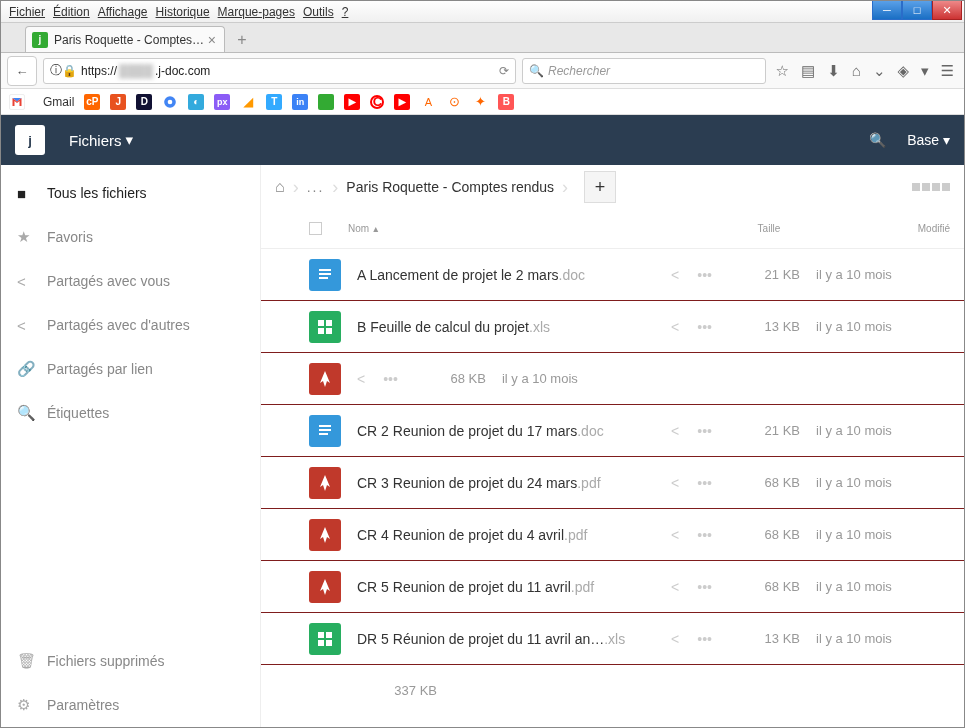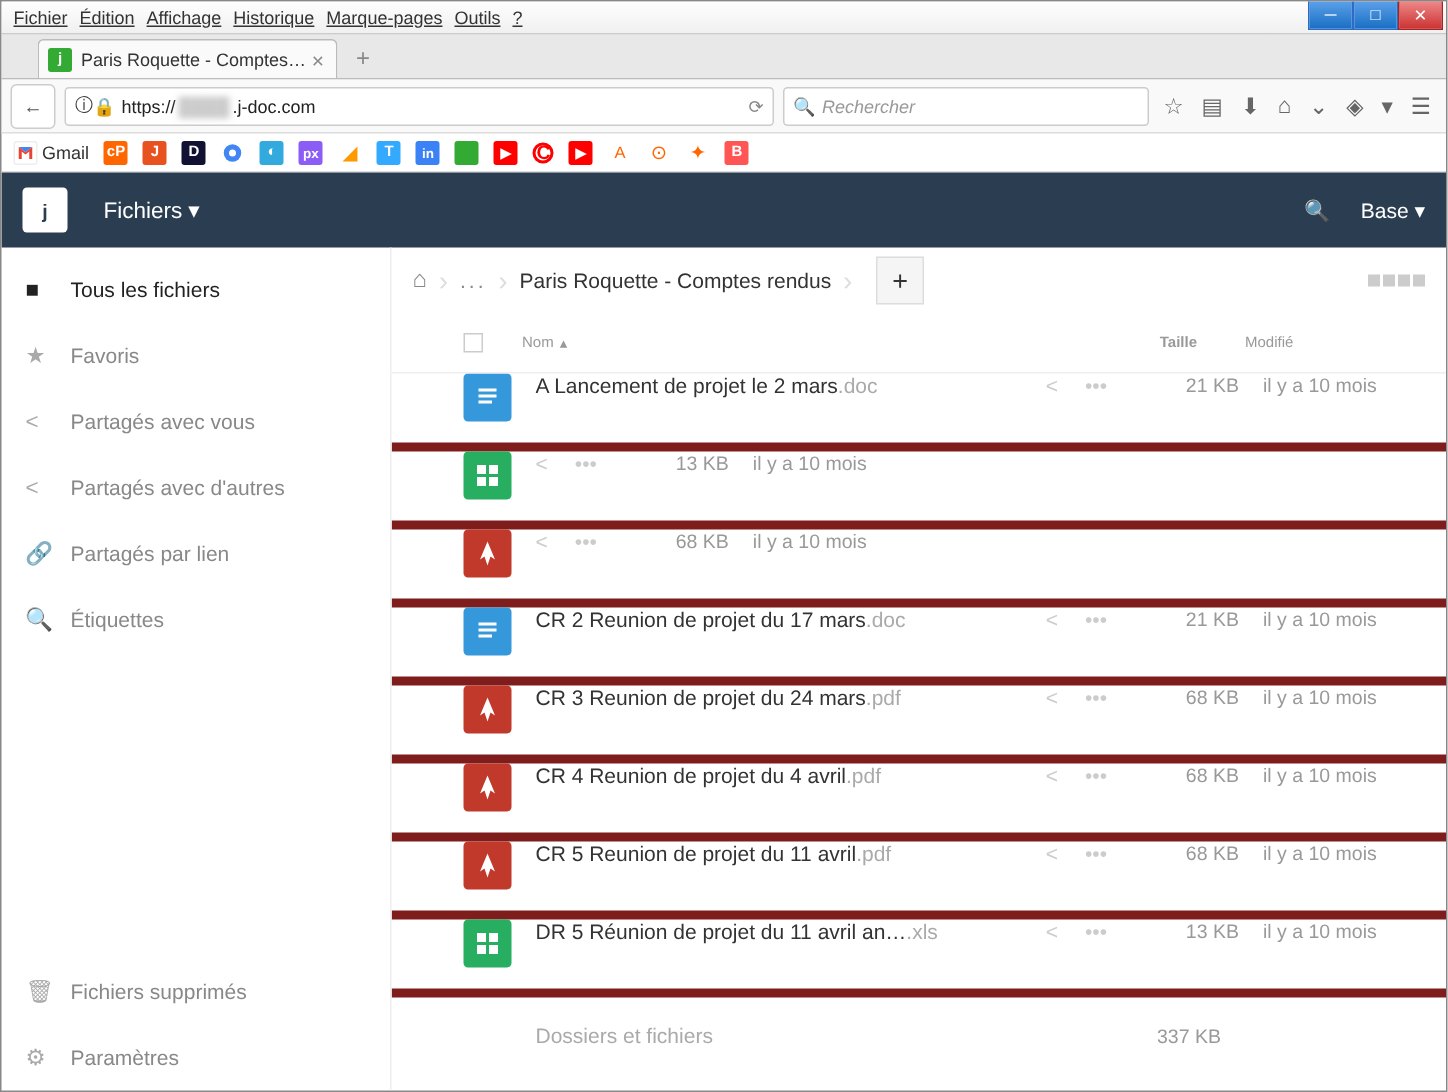--- a/index.html
+++ b/index.html
@@ -28,21 +28,21 @@
 .url-field .blur { color: #ccc; filter: blur(2px); margin: 0 2px; }
 .url-field .reload { margin-left: auto; color: #888; }
 .search-field { flex: 1; height: 26px; border: 1px solid #ccc; border-radius: 3px; display: flex; align-items: center; padding: 0 6px; background: #fff; font-style: italic; color: #999; font-size: 12px; }
 .search-field .mag { margin-right: 4px; font-style: normal; color: #888; }
 .toolbar-icons { display: flex; gap: 12px; color: #666; padding: 0 4px; }
 .toolbar-icons span { font-size: 15px; }
 
 
 .bookmarks { height: 26px; display: flex; align-items: center; padding: 0 8px; gap: 10px; border-bottom: 1px solid #ddd; font-size: 12px; }
 .bm { width: 16px; height: 16px; border-radius: 2px; display: flex; align-items: center; justify-content: center; flex-shrink: 0; }
-.bm-g { display:flex; align-items:center; gap:3px; }
+.bm-g { display:flex; align-items:center; gap:18px; }
 
 
 .app-header { height: 50px; background: #2b3d51; display: flex; align-items: center; padding: 0 14px; color: #fff; }
 .app-logo { width: 30px; height: 30px; background: #fff; border-radius: 3px; margin-right: 24px; display:flex;align-items:center;justify-content:center;color:#2b3d51;font-weight:bold;}
 .app-nav { font-size: 15px; display: flex; align-items: center; gap: 4px; }
 .app-right { margin-left: auto; display: flex; align-items: center; gap: 20px; font-size: 14px; }
 
 
 .main { display: flex; height: calc(100% - 22px - 30px - 36px - 26px - 50px); }
 .sidebar { width: 260px; border-right: 1px solid #eee; display: flex; flex-direction: column; padding-top: 6px; }
@@ -59,25 +59,25 @@
 .bc-sep { color: #ddd; font-size: 18px; }
 .bc-dots { color: #888; font-size: 14px; letter-spacing: 2px; }
 .bc-current { color: #333; }
 .bc-plus { width: 32px; height: 32px; border: 1px solid #ddd; background: #f5f5f5; display: flex; align-items: center; justify-content: center; font-size: 18px; margin-left: 8px; }
 .bc-grid { margin-left: auto; color: #ccc; display: flex; gap: 2px; }
 .grid-sq { width: 8px; height: 8px; background: #ccc; }
 
 .table-head { height: 40px; display: flex; align-items: center; padding: 0 14px 0 48px; color: #999; font-size: 10px; border-bottom: 1px solid #eee; }
 .checkbox { width: 13px; height: 13px; border: 1px solid #ccc; margin-right: 26px; }
 .col-name { flex: 1; display: flex; align-items: center; gap: 4px; }
-.col-size { width: 90px; text-align: right; font-weight: bold; }
-.col-mod { width: 120px; text-align: left; margin-left: 32px; }
+.col-size { width: 90px; text-align: center; }
+.col-mod { width: 120px; text-align: right; margin-left: 16px; }
 
 .file-list { flex: 1; overflow-y: auto; }
-.file-row { height: 52px; display: flex; padding: 0 2px 0 48px; border-bottom: 6px solid #7f1d1d; font-size: 14px; }
+.file-row { height: 52px; display: flex; align-items: center; padding: 0 28px 0 48px; border-bottom: 1px solid #7f1d1d; font-size: 14px; }
 .file-icon { width: 32px; height: 32px; border-radius: 3px; display: flex; align-items: center; justify-content: center; margin-right: 16px; color: #fff; flex-shrink: 0; }
 .ic-doc { background: #3498db; }
 .ic-xls { background: #27ae60; }
 .ic-pdf { background: #c0392b; }
 .file-name { flex: 1; white-space: nowrap; overflow: hidden; text-overflow: ellipsis; }
 .file-ext { color: #aaa; }
 .file-actions { display: flex; gap: 18px; color: #ccc; font-size: 14px; margin-right: 8px; }
 .file-size { width: 80px; text-align: right; color: #999; font-size: 13px; }
 .file-mod { width: 120px; margin-left: 16px; color: #999; font-size: 13px; }
 
@@ -269,20 +269,21 @@
         </div>
         <div class="file-row">
           <div class="file-icon ic-xls">
             <svg width="18" height="20" viewBox="0 0 18 20">
               <rect fill="#fff" x="2" y="3" width="6" height="6"></rect>
               <rect fill="#fff" x="10" y="3" width="6" height="6"></rect>
               <rect fill="#fff" x="2" y="11" width="6" height="6"></rect>
               <rect fill="#fff" x="10" y="11" width="6" height="6"></rect>
             </svg>
           </div>
+          <div class="file-name">B Feuille de calcul du projet<span class="file-ext">.xls</span></div>
           <div class="file-actions">
             <span>&lt;</span>
             <span>•••</span>
           </div>
           <div class="file-size">13 KB</div>
           <div class="file-mod">il y a 10 mois</div>
         </div>
         <div class="file-row">
           <div class="file-icon ic-pdf">
             <svg width="18" height="20" viewBox="0 0 18 20">
@@ -365,19 +366,18 @@
           </div>
           <div class="file-name">DR 5 Réunion de projet du 11 avril an…<span class="file-ext">.xls</span></div>
           <div class="file-actions">
             <span>&lt;</span>
             <span>•••</span>
           </div>
           <div class="file-size">13 KB</div>
           <div class="file-mod">il y a 10 mois</div>
         </div>
         <div class="summary-row">
-          <div class="file-name">Dossiers et fichiers</div>
           <div class="file-size">337 KB</div>
           <div class="file-mod"></div>
         </div>
       </div>
   </div>
 </div>
 
 </body></html>

